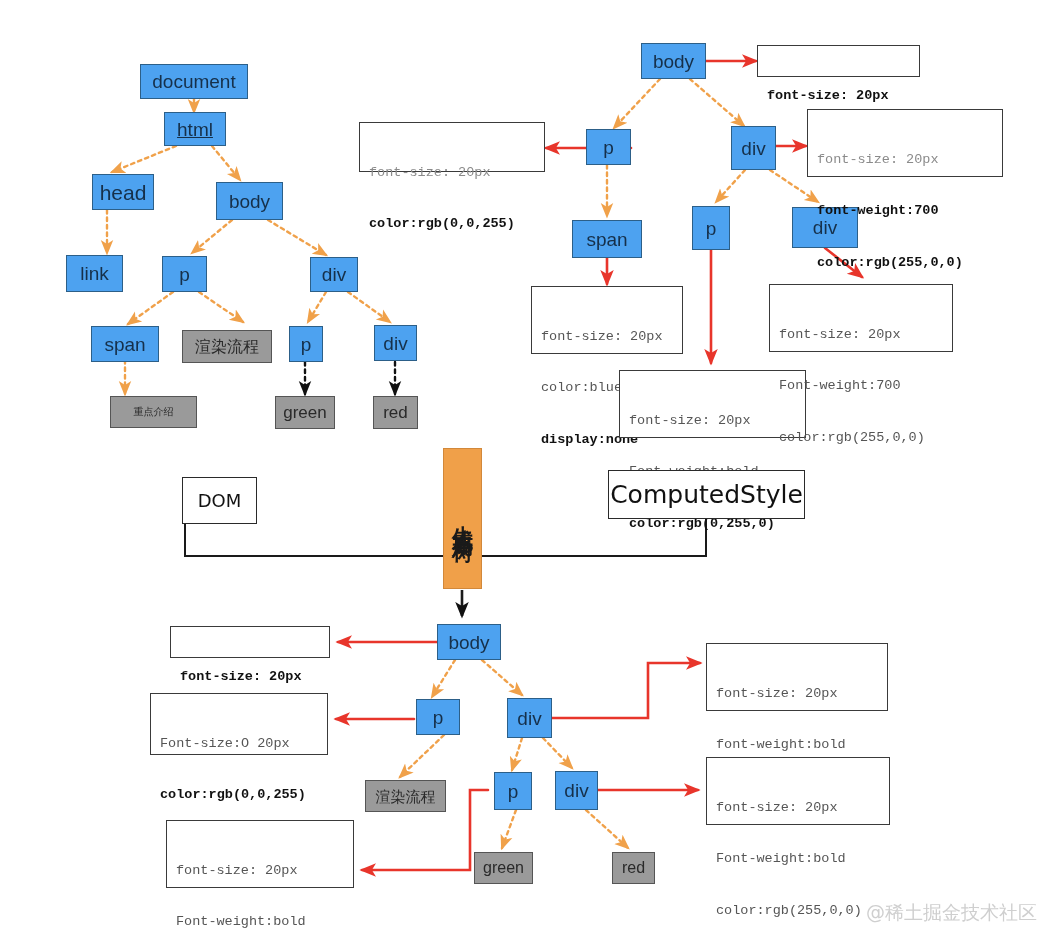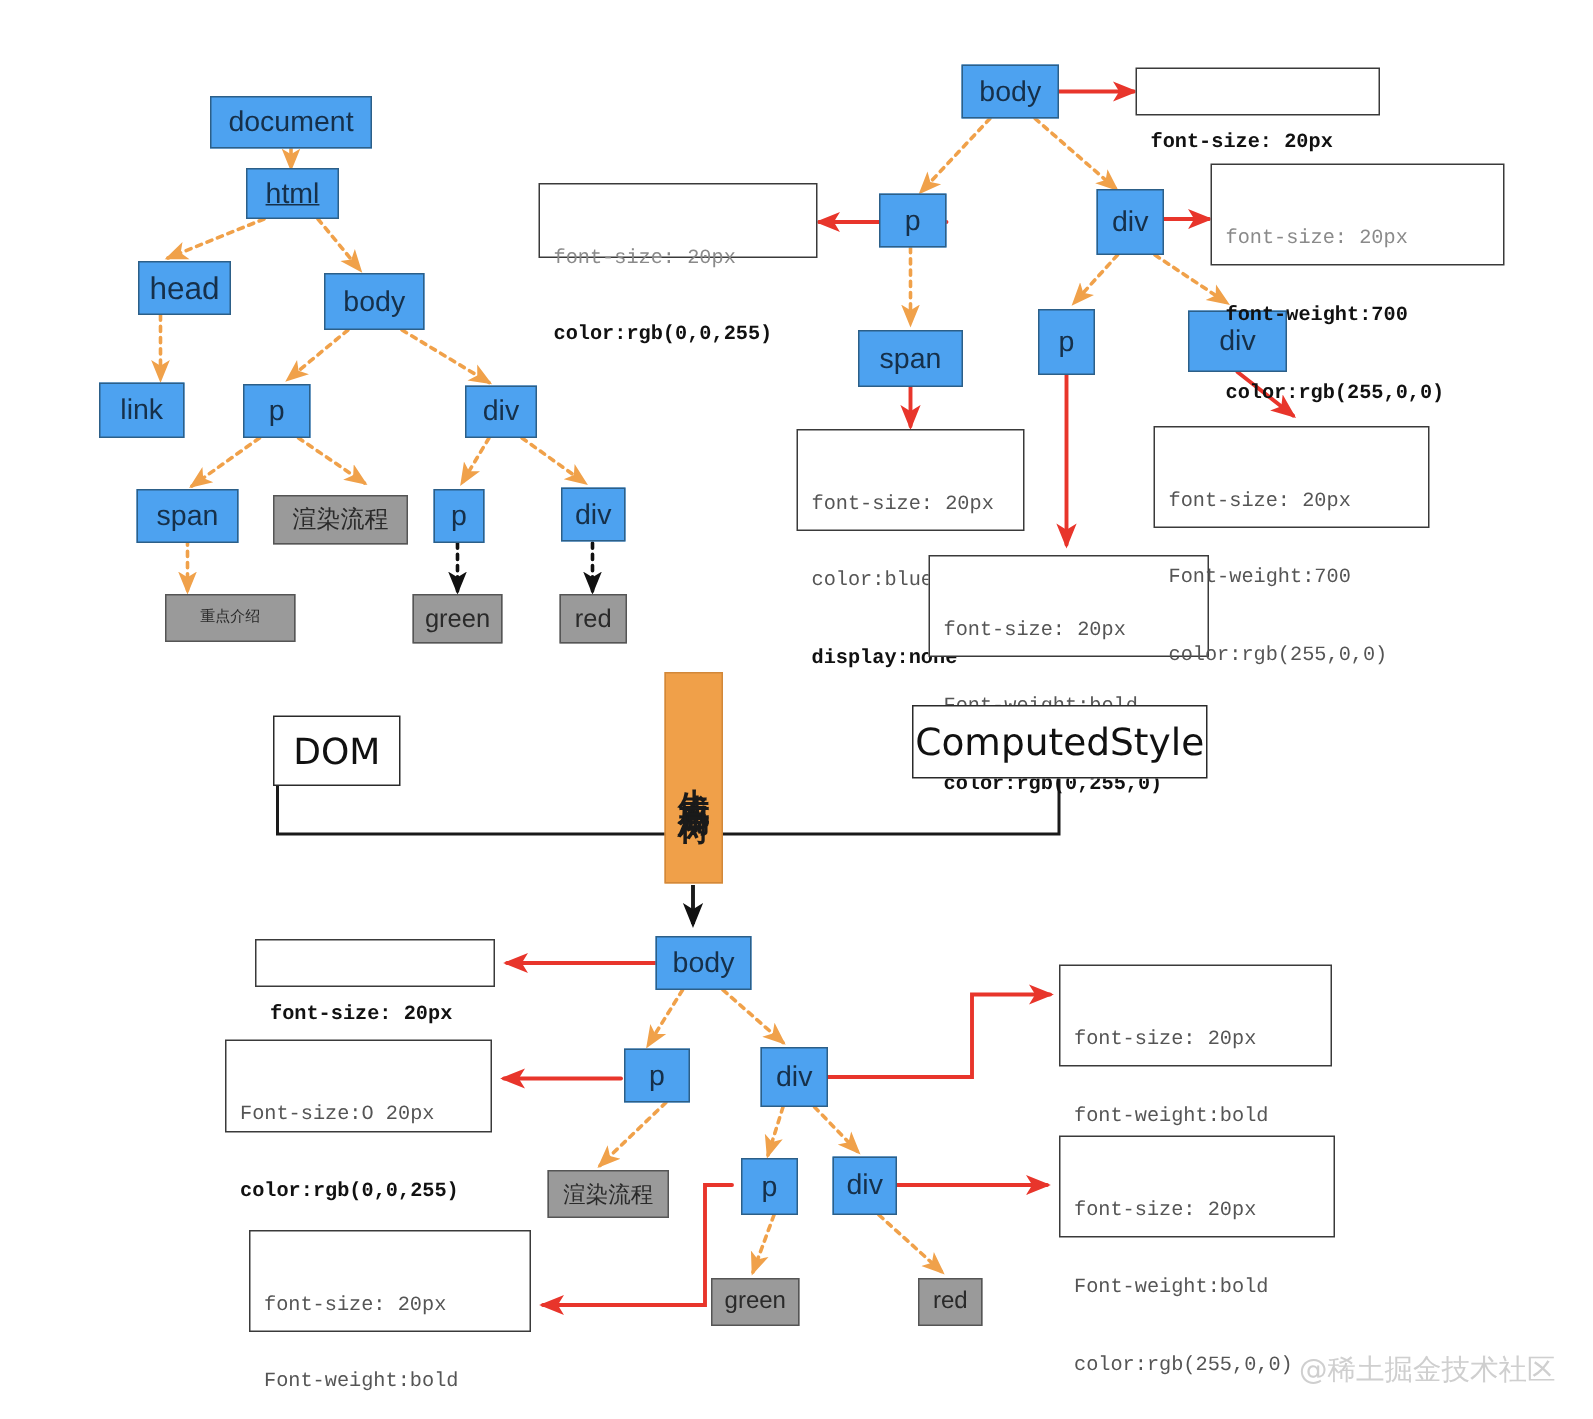--- a/index.html
+++ b/index.html
@@ -248,21 +248,21 @@
     <span class="ln plain">Font-weight:bold</span>
     <span class="ln bold">color:rgb(0,255,0)</span>
   </div>
 
   <div class="stylebox" style="left:769px;top:284px;width:184px;height:68px;font-size:13.5px;">
     <span class="ln plain">font-size: 20px</span>
     <span class="ln plain">Font-weight:700</span>
     <span class="ln plain">color:rgb(255,0,0)</span>
   </div>
 
-  <div class="labelbox" style="left:182px;top:477px;width:85px;height:47px;font-size:24px;">
+  <div class="labelbox" style="left:182px;top:477px;width:75px;height:47px;font-size:18px;">
     <span>DOM</span>
   </div>
 
   <div class="orangebox" style="left:443px;top:448px;width:39px;height:141px;font-size:21px;">
     <span>生成布局树</span>
   </div>
 
   <div class="labelbox" style="left:608px;top:470px;width:197px;height:49px;font-size:25px;">
     <span>ComputedStyle</span>
   </div>

